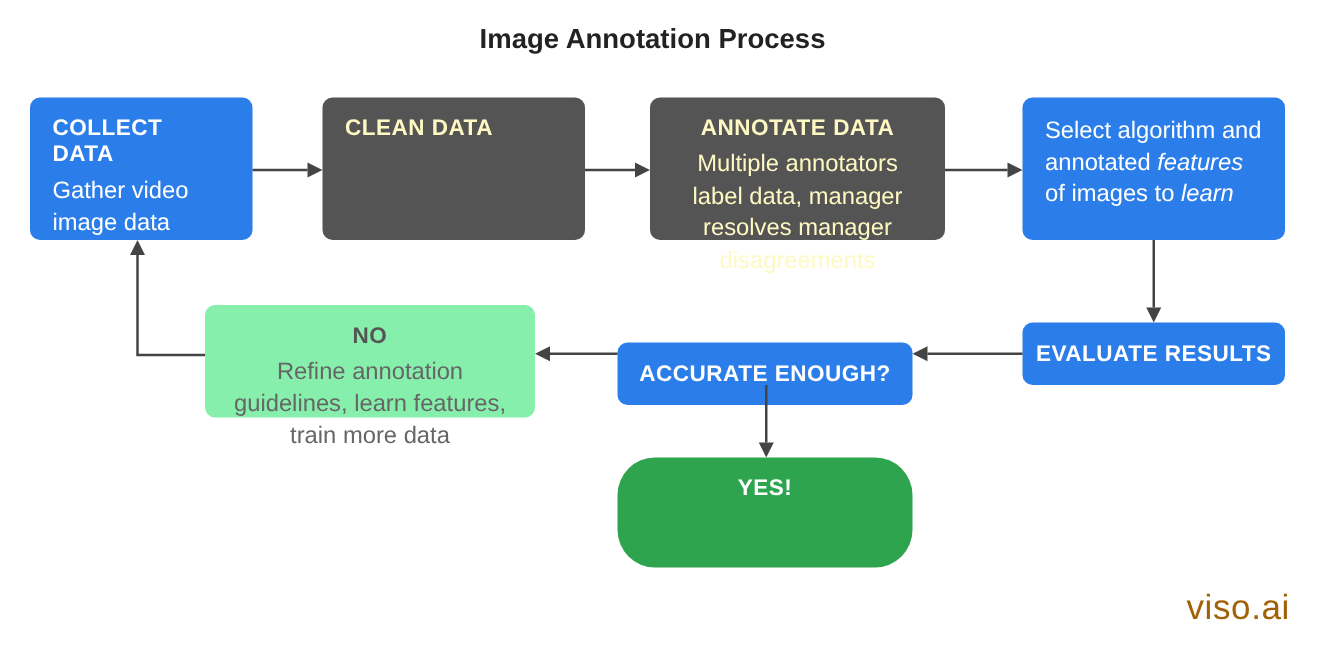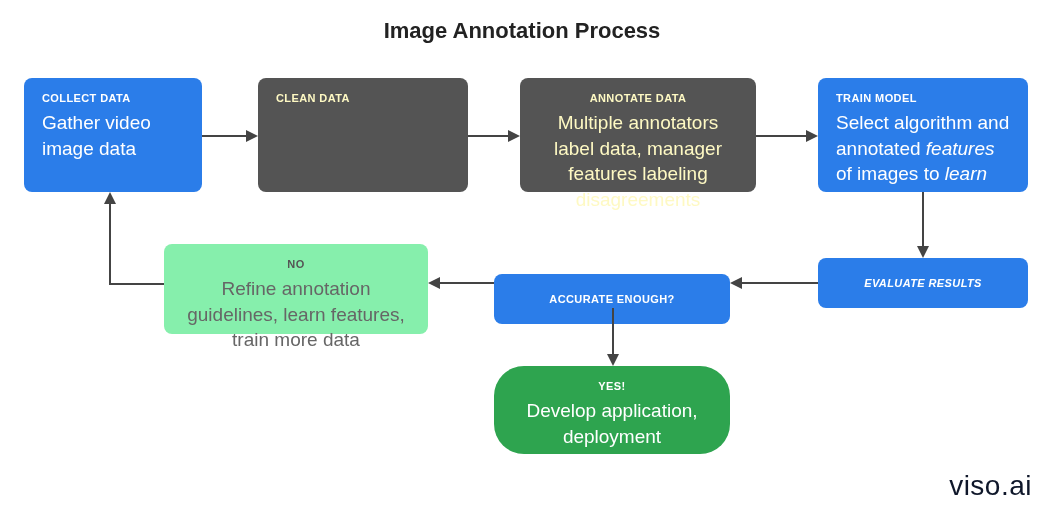--- a/index.html
+++ b/index.html
@@ -28,21 +28,21 @@
     color: #222;
   }
   .box {
     position: absolute;
     border-radius: 8px;
     box-sizing: border-box;
     padding: 14px 18px 16px 18px;
   }
   .box .hdr {
     font-weight: 600;
-    font-size: 11px;
+    font-size: 18px;
     letter-spacing: 0.4px;
     margin-bottom: 6px;
   }
   .box .body {
     font-size: 19px;
     line-height: 1.35;
     font-weight: 400;
   }
   .box.center .hdr { text-align: center; }
   .box.center .body { text-align: center; }
@@ -71,21 +71,21 @@
   .arrow polygon {
     fill: #444;
   }
 
   .watermark {
     position: absolute;
     right: 28px;
     bottom: 18px;
     font-size: 28px;
     font-weight: 500;
-    color: #0f172a;
+    color: #a16207;
     letter-spacing: 0.5px;
   }
 </style>
 </head>
 <body>
 
 <div class="canvas">
 
   <div class="title">Image Annotation Process</div>
 
@@ -93,44 +93,42 @@
     <div class="hdr">COLLECT DATA</div>
     <div class="body">Gather video image data</div>
   </div>
 
   <div class="box dark" style="left:258px; top:78px;  width:210px; height:114px;">
     <div class="hdr">CLEAN DATA</div>
   </div>
 
   <div class="box dark" style="left:520px; top:78px;  width:236px; height:114px;text-align:center;">
     <div class="hdr">ANNOTATE DATA</div>
-    <div class="body">Multiple annotators label data, manager features labeling disagreements</div>
+    <div class="body">Multiple annotators label data, manager resolves manager disagreements</div>
   </div>
 
   <div class="box blue" style="left:818px; top:78px;  width:210px; height:114px;">
-    <div class="hdr">TRAIN MODEL</div>
     <div class="body">Select algorithm and annotated <em>features</em> of images to <em>learn</em></div>
   </div>
 
-  <div class="box blue center" style="left:818px; top:258px; width:210px; height:50px; display:flex; align-items:center; justify-content:center; padding:0 10px;font-style:italic;">
+  <div class="box blue center" style="left:818px; top:258px; width:210px; height:50px; display:flex; align-items:center; justify-content:center; padding:0 10px;">
     <div class="hdr" style="margin:0;">EVALUATE RESULTS</div>
   </div>
 
   <div class="box blue center" style="left:494px; top:274px; width:236px; height:50px; display:flex; align-items:center; justify-content:center; padding:0 10px;">
     <div class="hdr" style="margin:0;">ACCURATE ENOUGH?</div>
   </div>
 
   <div class="box light center" style="left:164px; top:244px; width:264px; height:90px;">
     <div class="hdr">NO</div>
     <div class="body">Refine annotation guidelines, learn features, train more data</div>
   </div>
 
   <div class="box green center" style="left:494px; top:366px; width:236px; height:88px;">
     <div class="hdr">YES!</div>
-    <div class="body">Develop application, deployment</div>
   </div>
 
   <svg class="arrow" style="left:202px; top:128px; width:56px; height:20px;">
     <line x1="0" y1="8" x2="44" y2="8"></line>
     <polygon points="44,2 56,8 44,14"></polygon>
   </svg>
 
   <svg class="arrow" style="left:468px; top:128px; width:52px; height:20px;">
     <line x1="0" y1="8" x2="40" y2="8"></line>
     <polygon points="40,2 52,8 40,14"></polygon>

